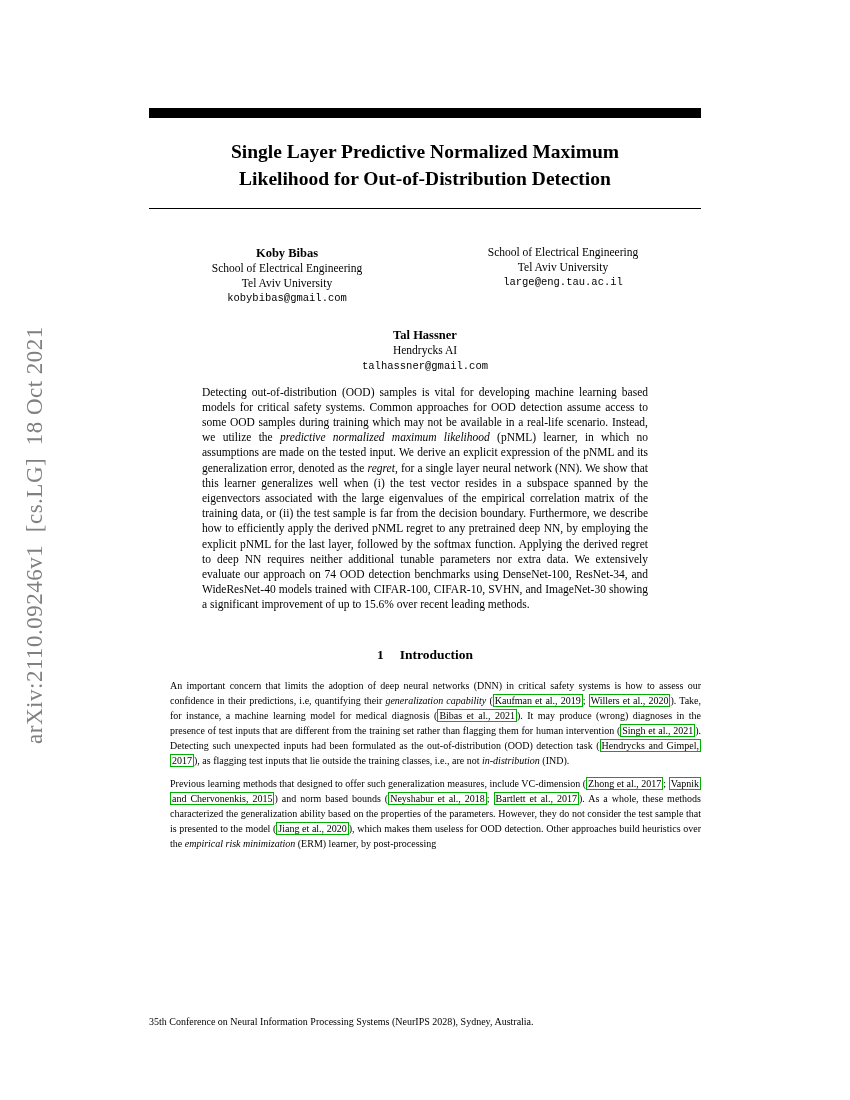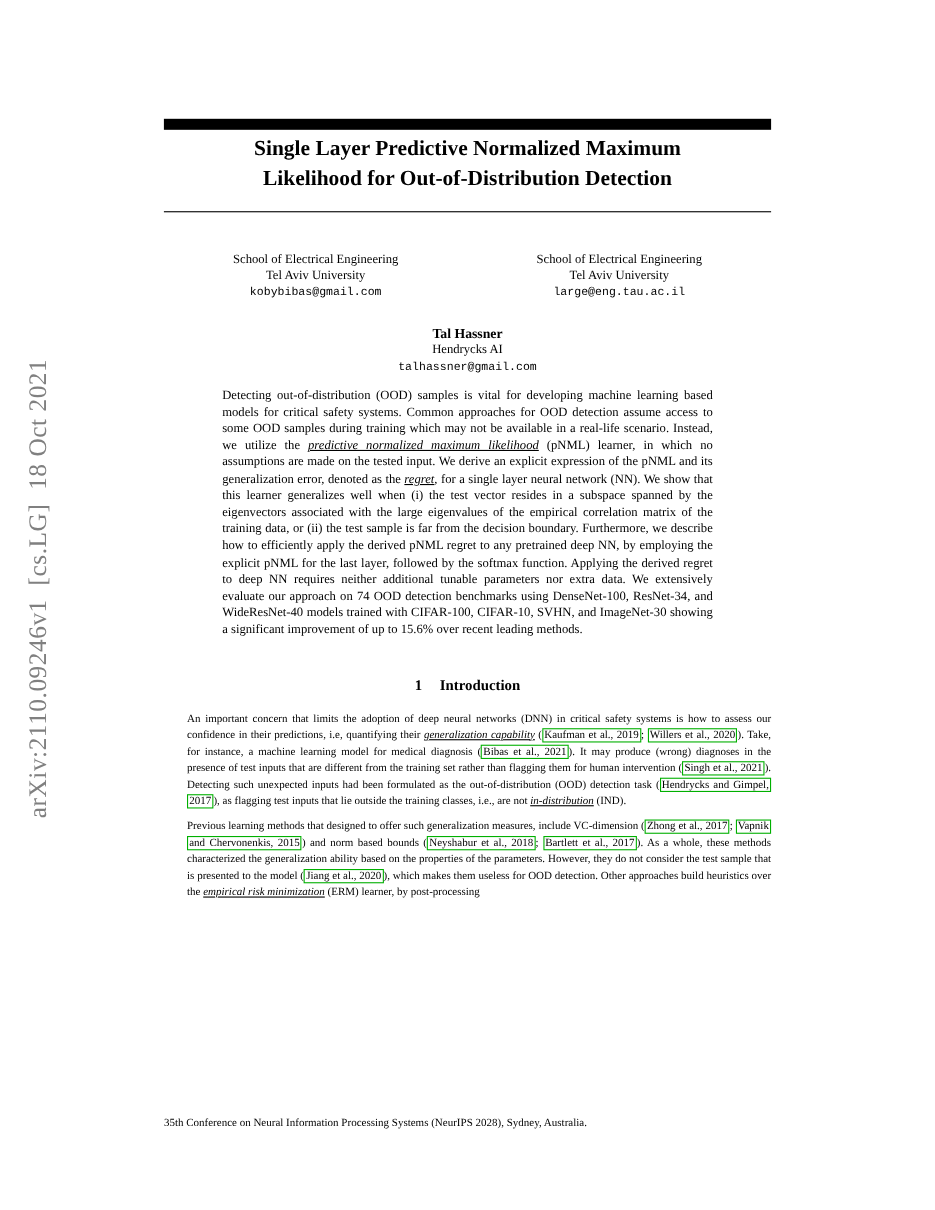--- a/index.html
+++ b/index.html
@@ -5,21 +5,21 @@
   * { margin:0; padding:0; box-sizing:border-box; }
   html, body { background:#ffffff; }
   .page {
     position:relative; width:850px; height:1100px; margin:0 auto;
     background:#ffffff; color:#000;
     font-family:"Liberation Serif", serif; overflow:hidden;
   }
   .content { position:absolute; left:149px; top:0; width:552px; }
   .rule-thick { margin-top:108px; height:10px; background:#000; }
   .title {
-    margin-top:4px; text-align:center; font-size:19.5px; line-height:27px;
+    margin-top:20px; text-align:center; font-size:19.5px; line-height:27px;
     font-weight:bold; white-space:pre-line;
   }
   .rule-thin { margin-top:16px; border:none; border-top:1px solid #000; height:0; }
   .authors-row { display:flex; margin-top:36px; }
   .author { flex:1; text-align:center; }
   .author-center { margin-top:22px; text-align:center; }
   .author-name { font-weight:bold; font-size:12.5px; line-height:16px; }
   .author-affil { font-size:11.5px; line-height:14.5px; }
   .author-email { font-family:"Liberation Mono", monospace; font-size:10.5px; line-height:14px; margin-top:1px; }
   .abstract-title { margin-top:44px; text-align:center; font-size:13.5px; font-weight:bold; }
@@ -28,21 +28,21 @@
     text-align:justify;
   }
   .section-heading { margin-top:34px; font-size:13.5px; font-weight:bold;text-align:center; }
   .section-number { margin-right:16px; }
   .body-text p { font-size:10px; line-height:15px; text-align:justify; margin-top:8px;margin-left:21px; }
   .body-text p.first { margin-top:15px; }
   .cite {
     border:1px solid var(--citation-green, #00b000); padding:0 1px;
     box-decoration-break:clone; -webkit-box-decoration-break:clone;
   }
-  .it { font-style:italic;text-decoration:underline; }
+  .it { font-style:italic; }
   .footnote { position:absolute; left:149px; top:1016px; font-size:10px; }
   .watermark {
     position:absolute; left:22px; top:535px;
     transform-origin:0 0; transform:rotate(-90deg) translateX(-50%);
     white-space:pre; font-size:23px; letter-spacing:0.5px;
     color:var(--watermark-gray, #808080);
   }
 </style>
 </head>
 <body>
@@ -55,20 +55,21 @@
 
     <div class="rule-thick"></div>
 
     <h1 class="title">Single Layer Predictive Normalized Maximum
 Likelihood for Out-of-Distribution Detection</h1>
 
     <hr class="rule-thin">
 
     <div class="authors-row">
       <div class="author">
+        <div class="author-name">Koby Bibas</div>
         <div class="author-affil">School of Electrical Engineering</div>
         <div class="author-affil">Tel Aviv University</div>
         <div class="author-email">kobybibas@gmail.com</div>
       </div>
       <div class="author">
         <div class="author-affil">School of Electrical Engineering</div>
         <div class="author-affil">Tel Aviv University</div>
         <div class="author-email">large@eng.tau.ac.il</div>
       </div>
     </div>

